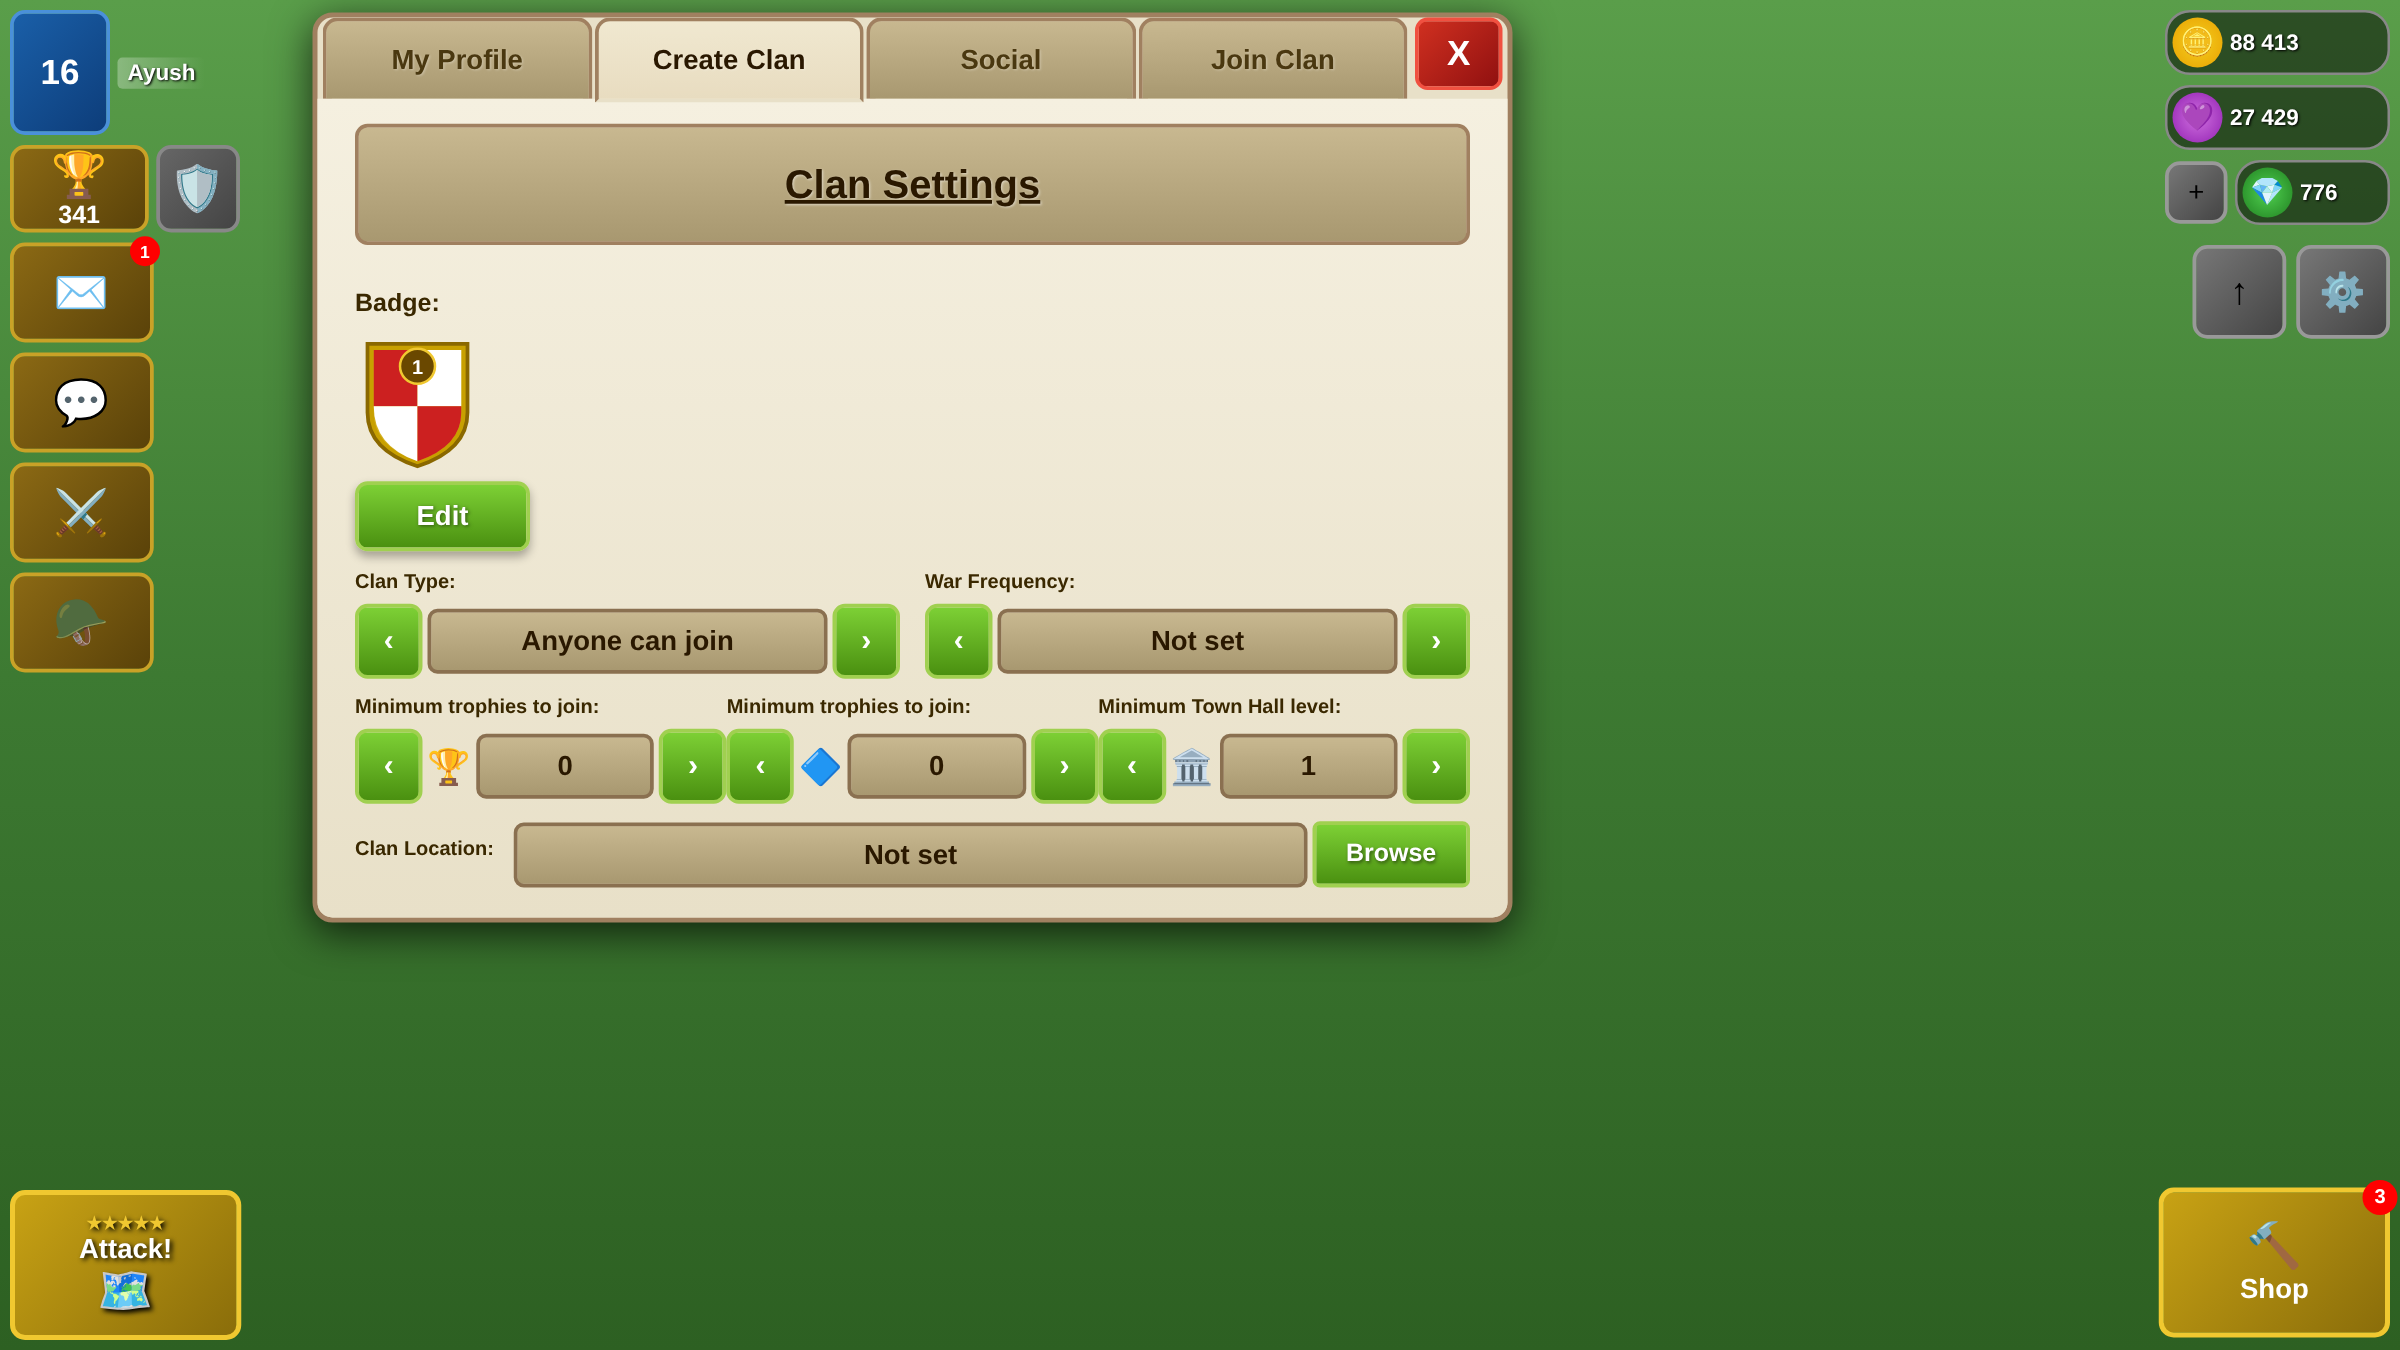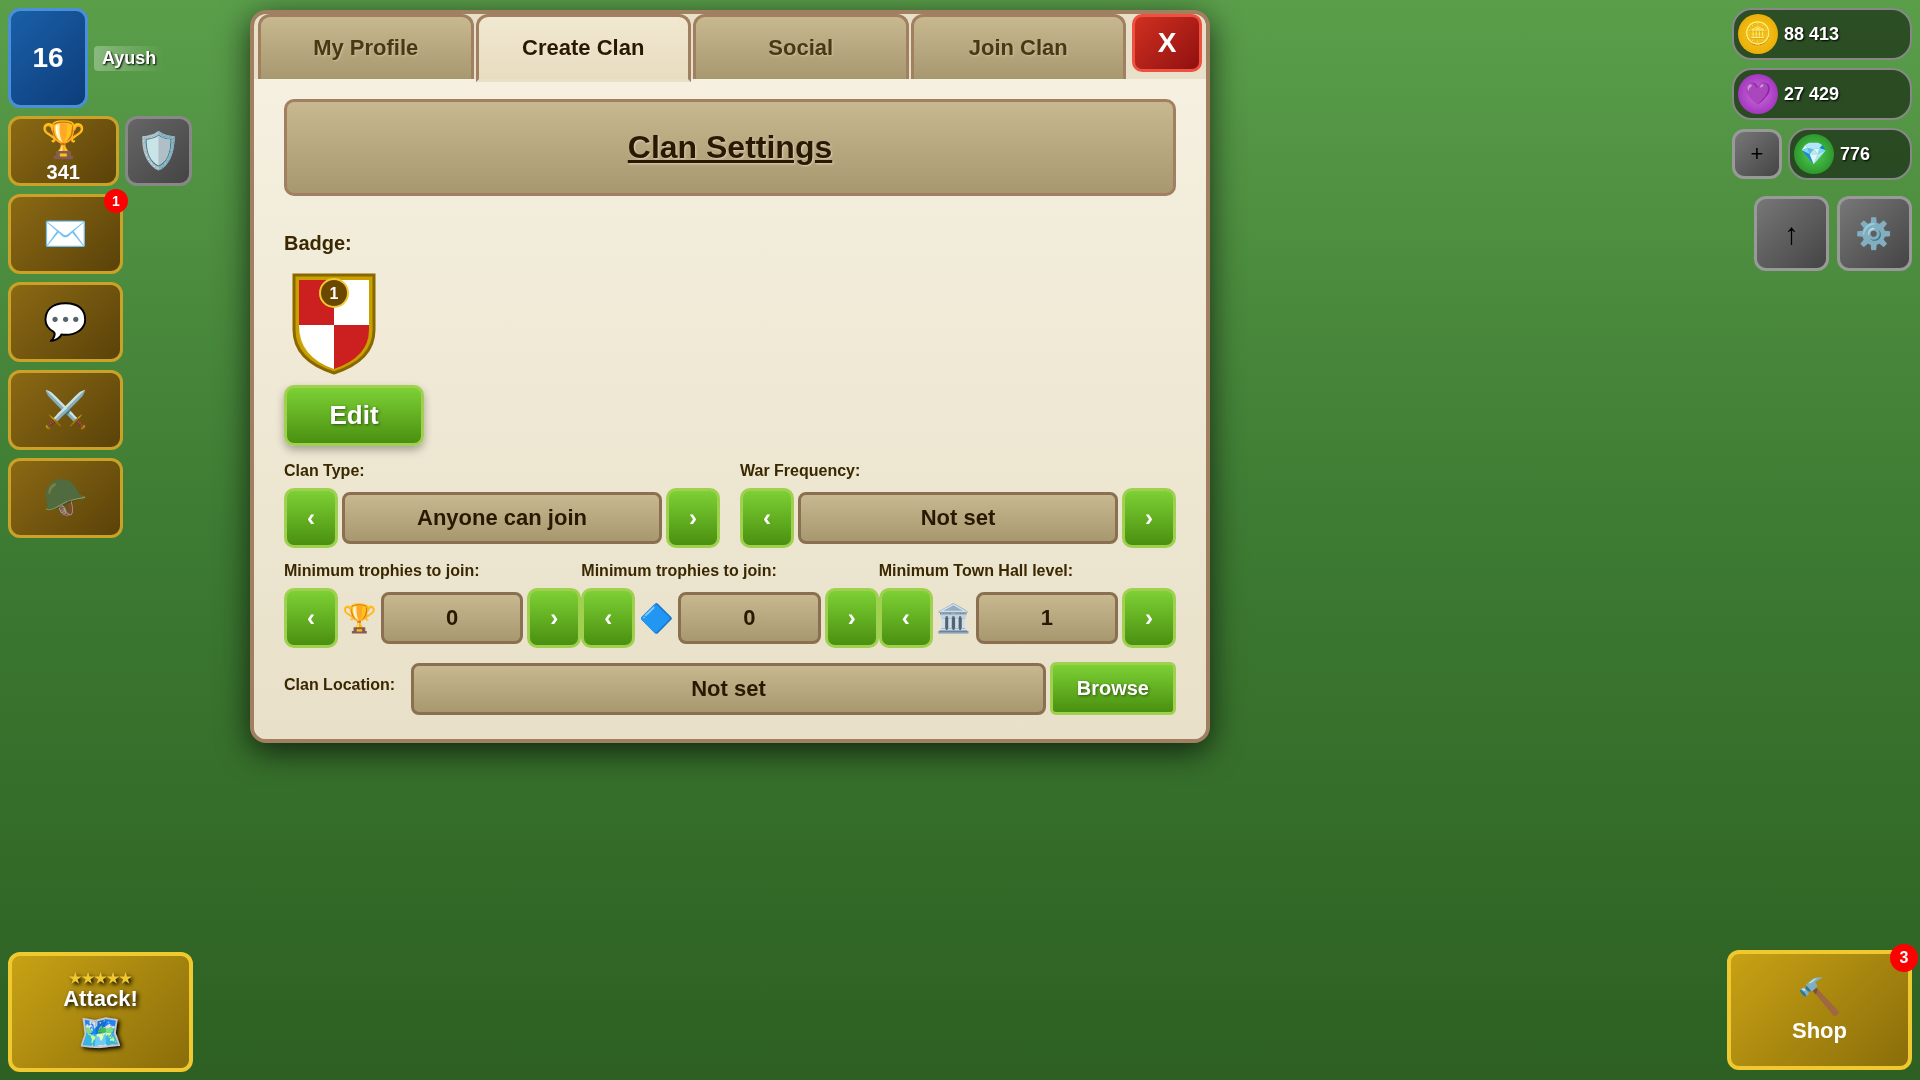--- a/index.html
+++ b/index.html
@@ -317,21 +317,21 @@
     .badge-svg {
       width: 100px;
       height: 110px;
     }
 
     .edit-btn {
       background: linear-gradient(180deg, #7dd035, #4a9010);
       border: 3px solid #a0d050;
       border-radius: 10px;
       color: white;
-      font-size: 26px;
+      font-size: 22px;
       font-weight: 900;
       padding: 12px 30px;
       cursor: pointer;
       text-shadow: 1px 1px 3px rgba(0,0,0,0.5);
       box-shadow: 0 4px 8px rgba(0,0,0,0.3);
       width: 140px;
       text-align: center;
     }
 
     .setting-label {

